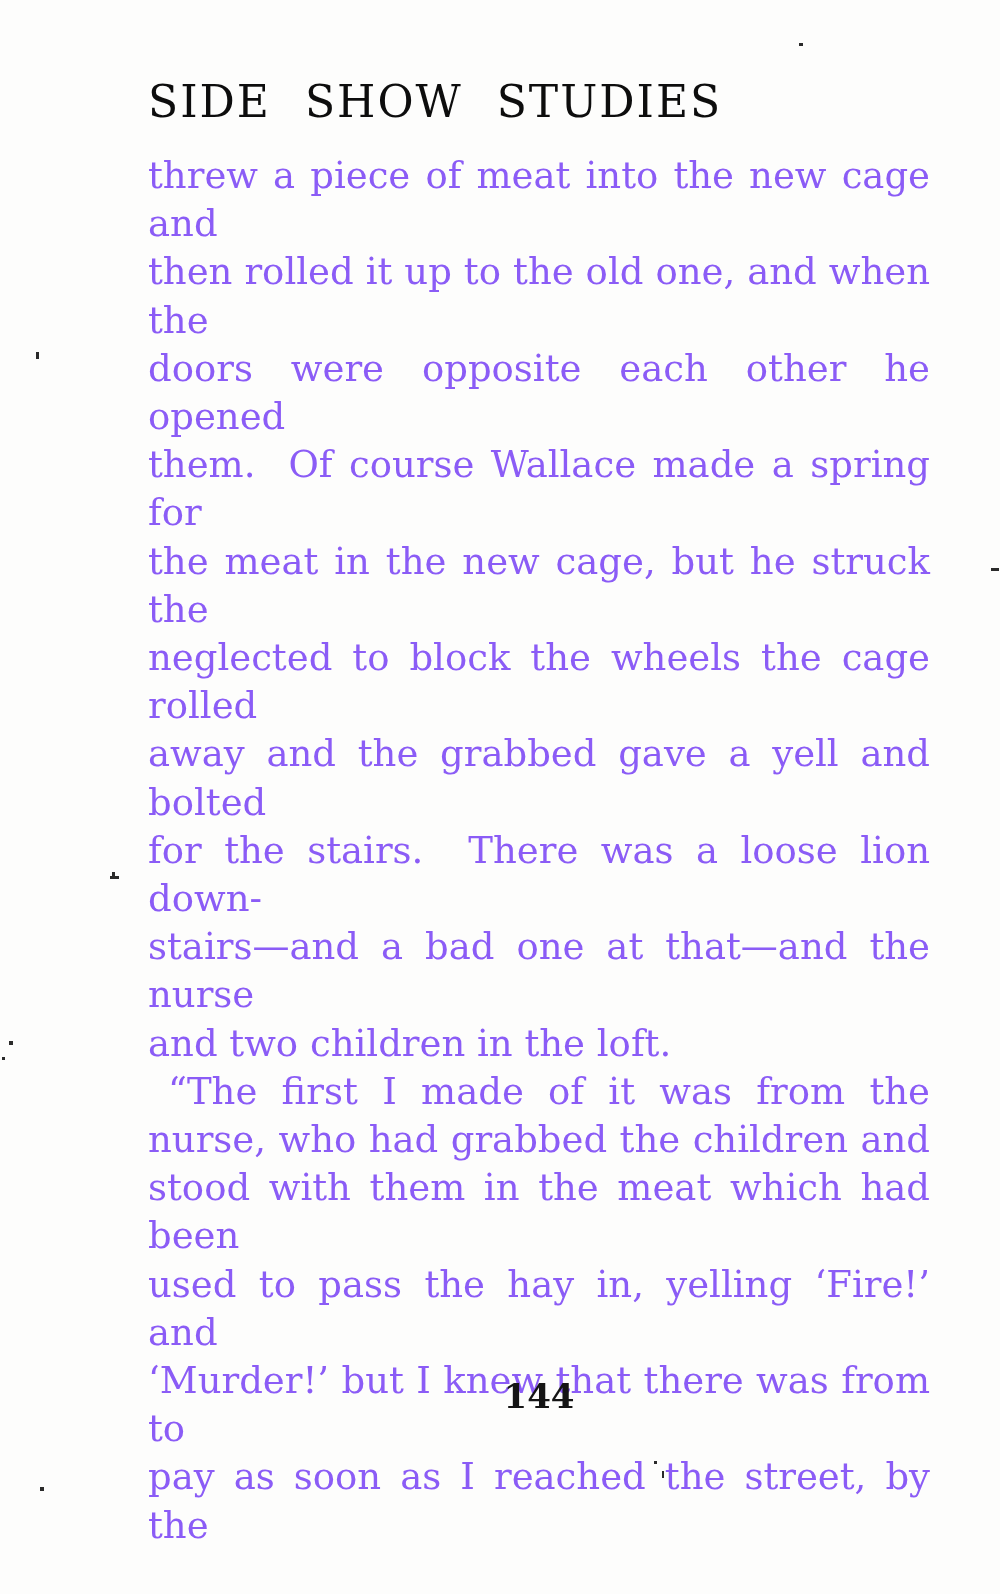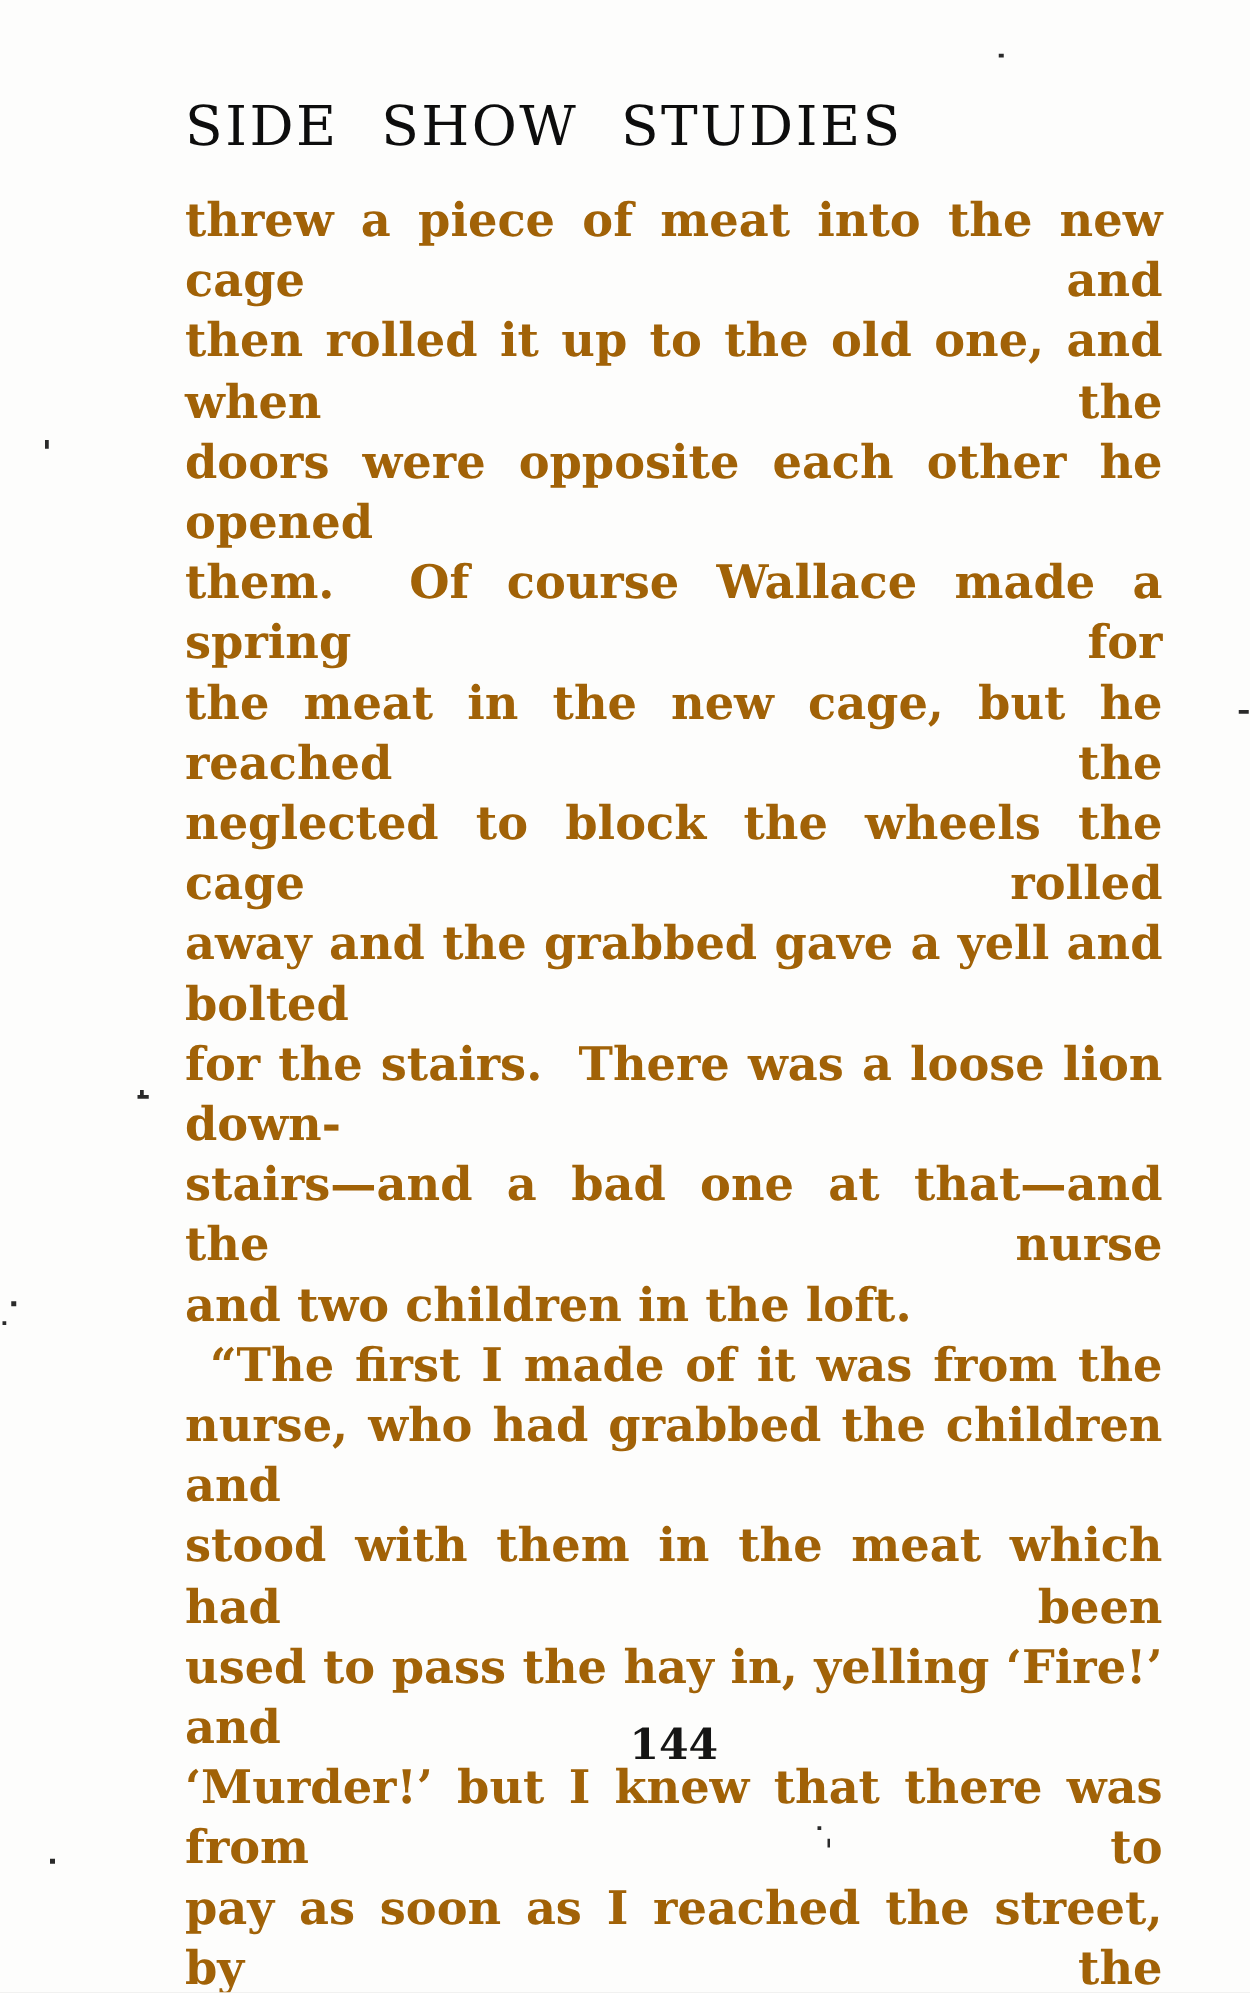--- a/index.html
+++ b/index.html
@@ -33,22 +33,21 @@
     position: absolute;
     left: 148px;
     top: 152px;
     width: 782px;
   }
   .line {
     font-size: 37px;
     line-height: 48.2px;
     text-align: left;
     text-justify: inter-word;
-    color: #a16207;
-    font-weight: bold;
+    color: #8b5cf6;
   }
   .line.just {
     text-align: justify;
     text-align-last: justify;
   }
   .line.indent {
     text-indent: 20px;
   }
   .pagenum {
     position: absolute;
@@ -82,21 +81,21 @@
 
 <div class="page">
 
   <div class="running-head">SIDE SHOW STUDIES</div>
 
   <div class="text-column">
       <div class="line just">threw a piece of meat into the new cage and</div>
       <div class="line just">then rolled it up to the old one, and when the</div>
       <div class="line just">doors were opposite each other he opened</div>
       <div class="line just">them.&nbsp; Of course Wallace made a spring for</div>
-      <div class="line just">the meat in the new cage, but he reached the</div>
+      <div class="line just">the meat in the new cage, but he struck the</div>
       <div class="line just">neglected to block the wheels the cage rolled</div>
       <div class="line just">away and the grabbed gave a yell and bolted</div>
       <div class="line just">for the stairs.&nbsp; There was a loose lion down-</div>
       <div class="line just">stairs—and a bad one at that—and the nurse</div>
       <div class="line">and two children in the loft.</div>
       <div class="line just indent">“The first I made of it was from the</div>
       <div class="line just">nurse, who had grabbed the children and</div>
       <div class="line just">stood with them in the meat which had been</div>
       <div class="line just">used to pass the hay in, yelling ‘Fire!’ and</div>
       <div class="line just">‘Murder!’ but I knew that there was from to</div>

